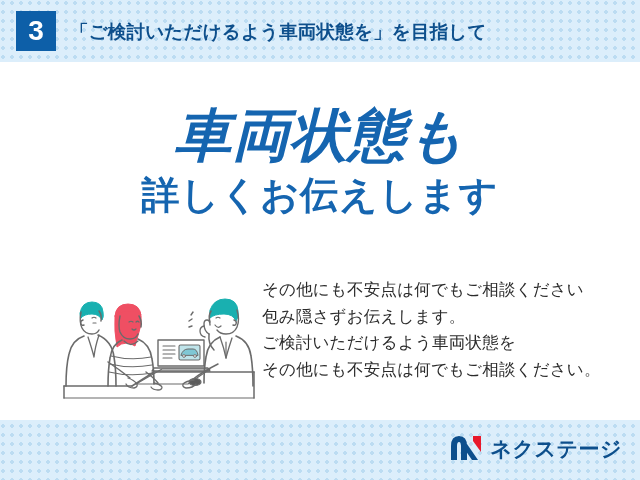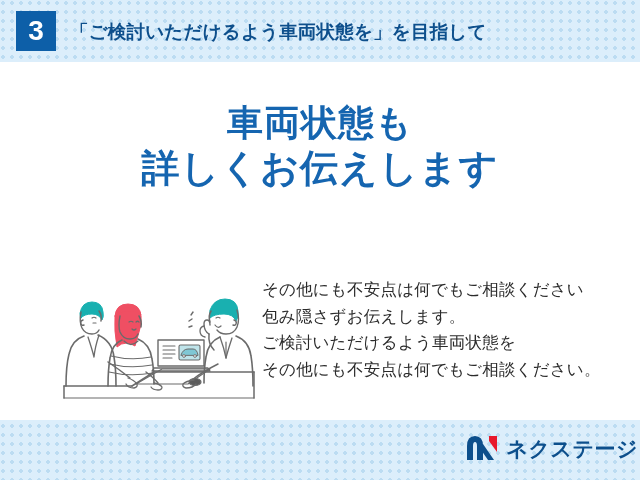--- a/index.html
+++ b/index.html
@@ -81,21 +81,21 @@
     text-align: center;
     color: #1565b0;
     font-weight: bold;
     line-height: 1.26;
     letter-spacing: 1px;
   }
   .headline-line {
     display: block;
     white-space: nowrap;
   }
-  #headline-line-1 { font-size: 36px; }
+  #headline-line-1 { font-size: 57px; font-style: italic; }
   #headline-line-2 { font-size: 38px; }
 
   
   #lower-row {
     position: absolute;
     left: 0;
     top: 212px;
     width: 640px;
     height: 130px;
     display: flex;
@@ -127,21 +127,21 @@
   
   #footer {
     position: absolute;
     left: 0;
     top: 420px;
     width: 640px;
     height: 60px;
   }
   #brand-logo {
     position: absolute;
-    right: 2px;
+    right: 18px;
     top: 15px;
     display: flex;
     align-items: center;
   }
   #brand-mark { display: block; }
   #brand-name {
     margin-left: 7px;
     color: #0d4f8c;
     font-size: 21px;
     font-weight: bold;

